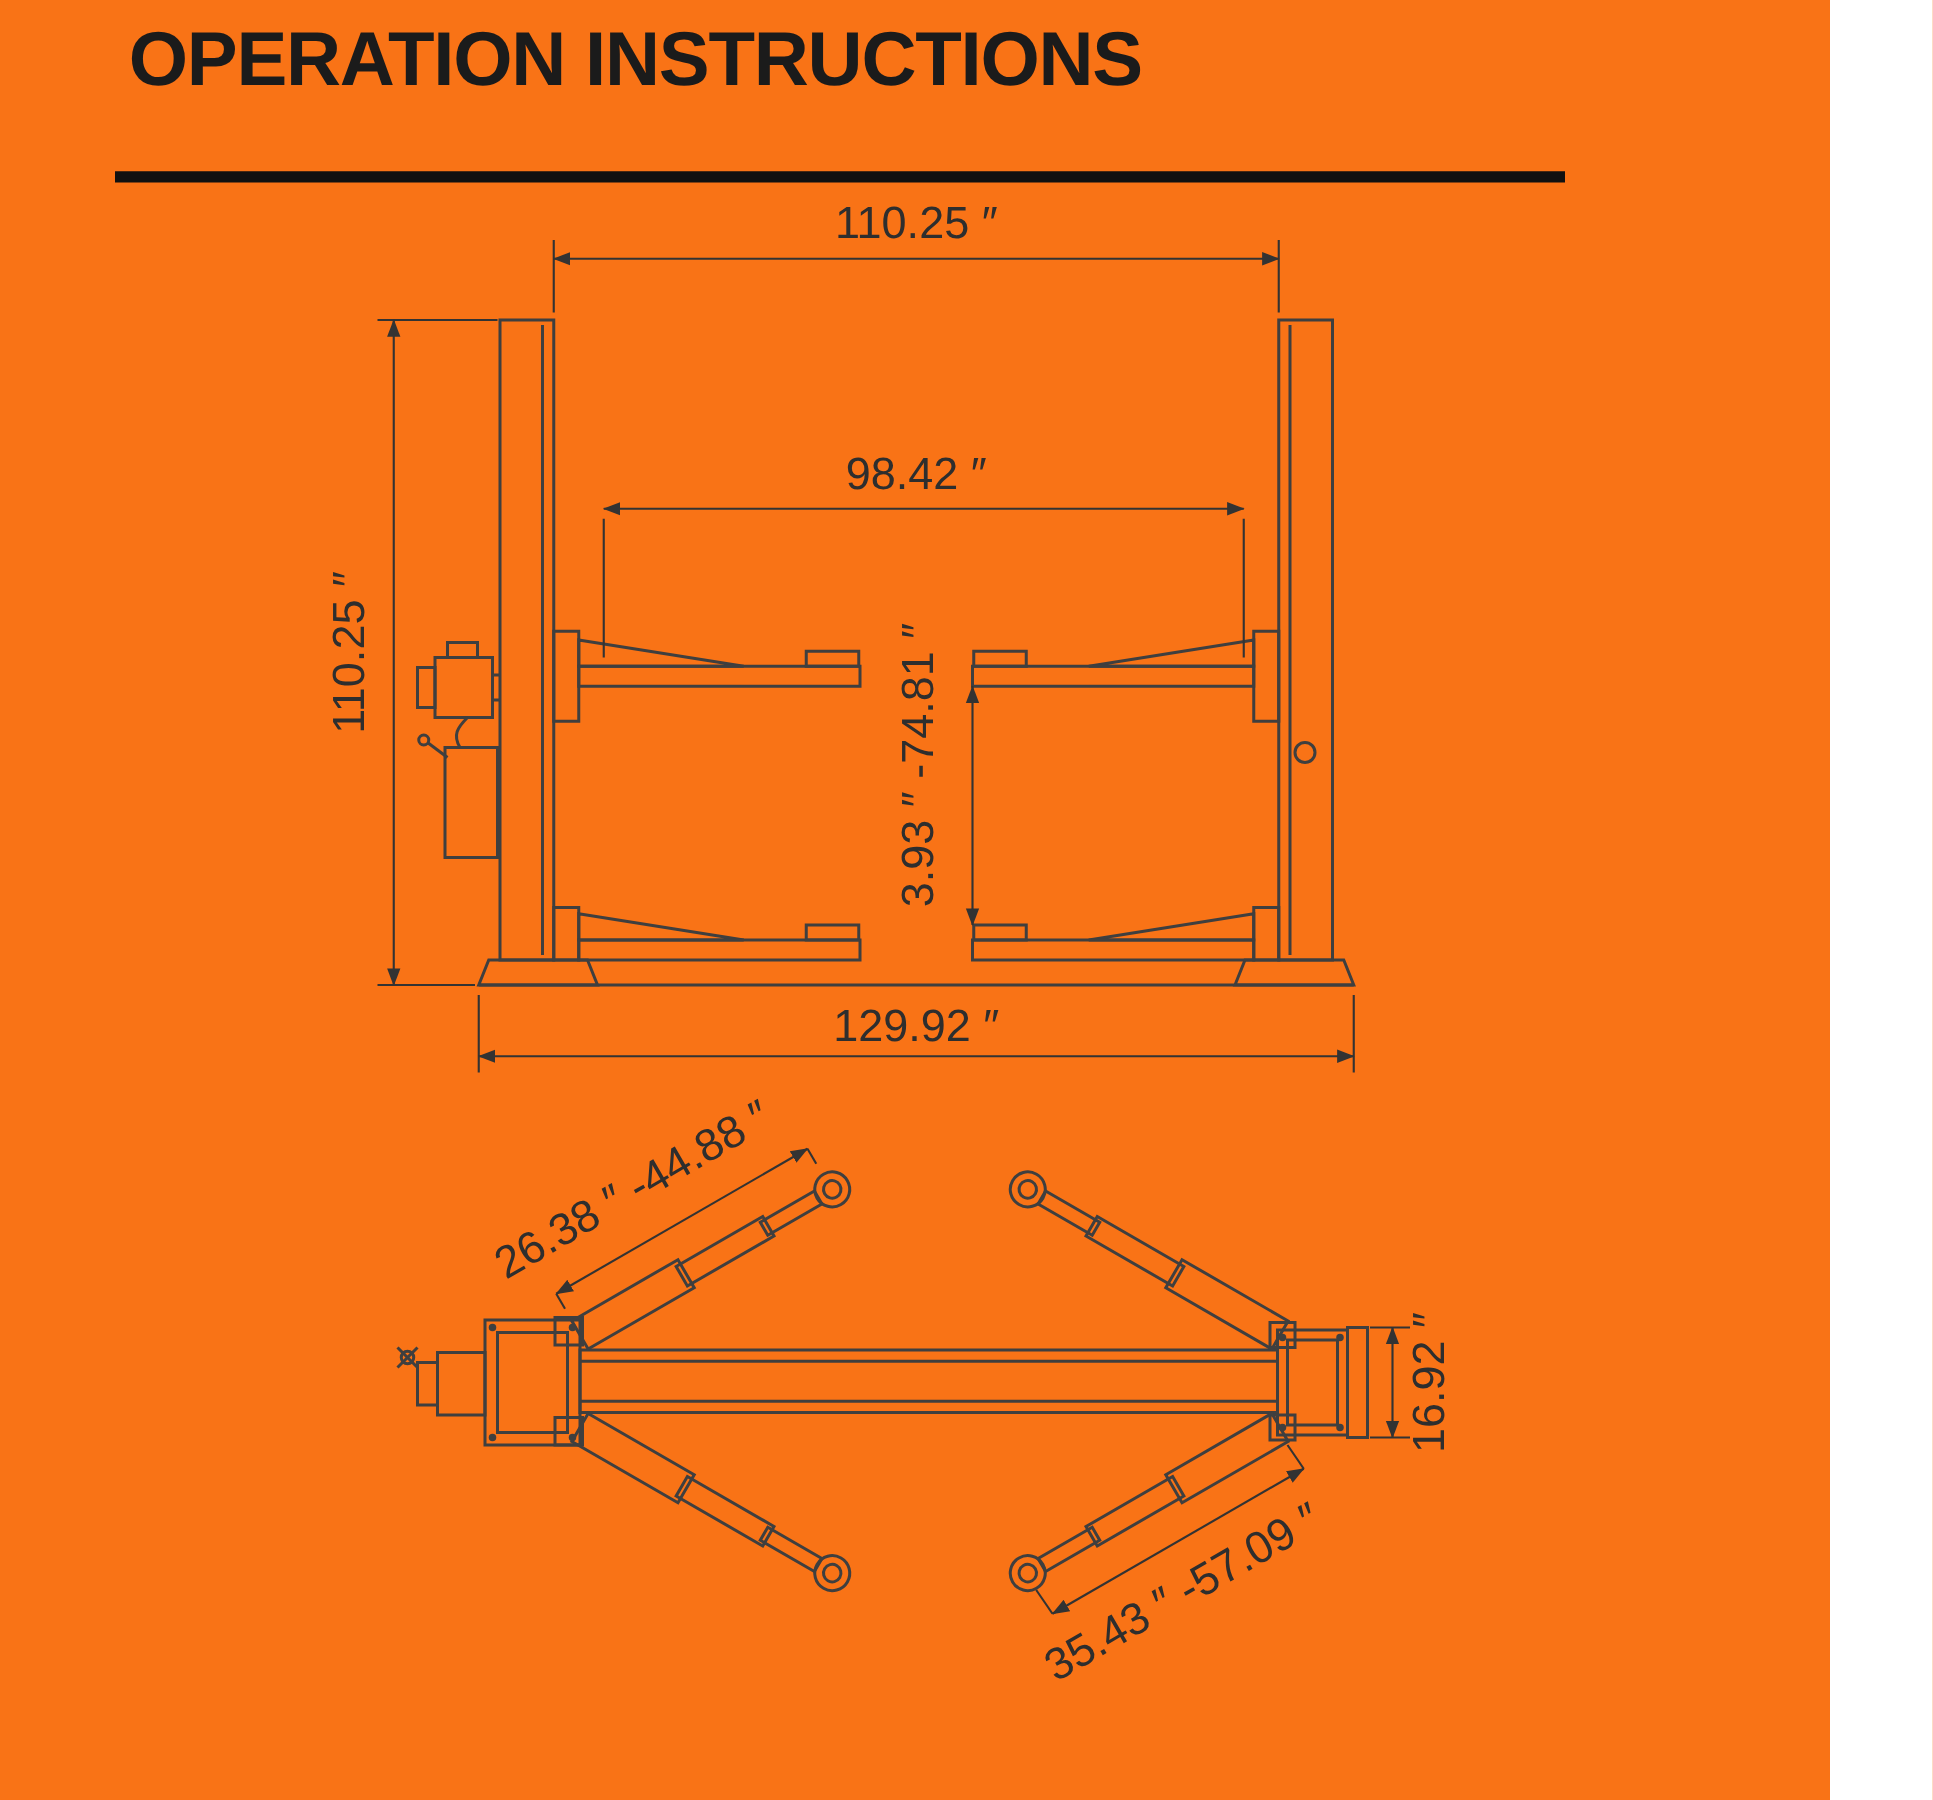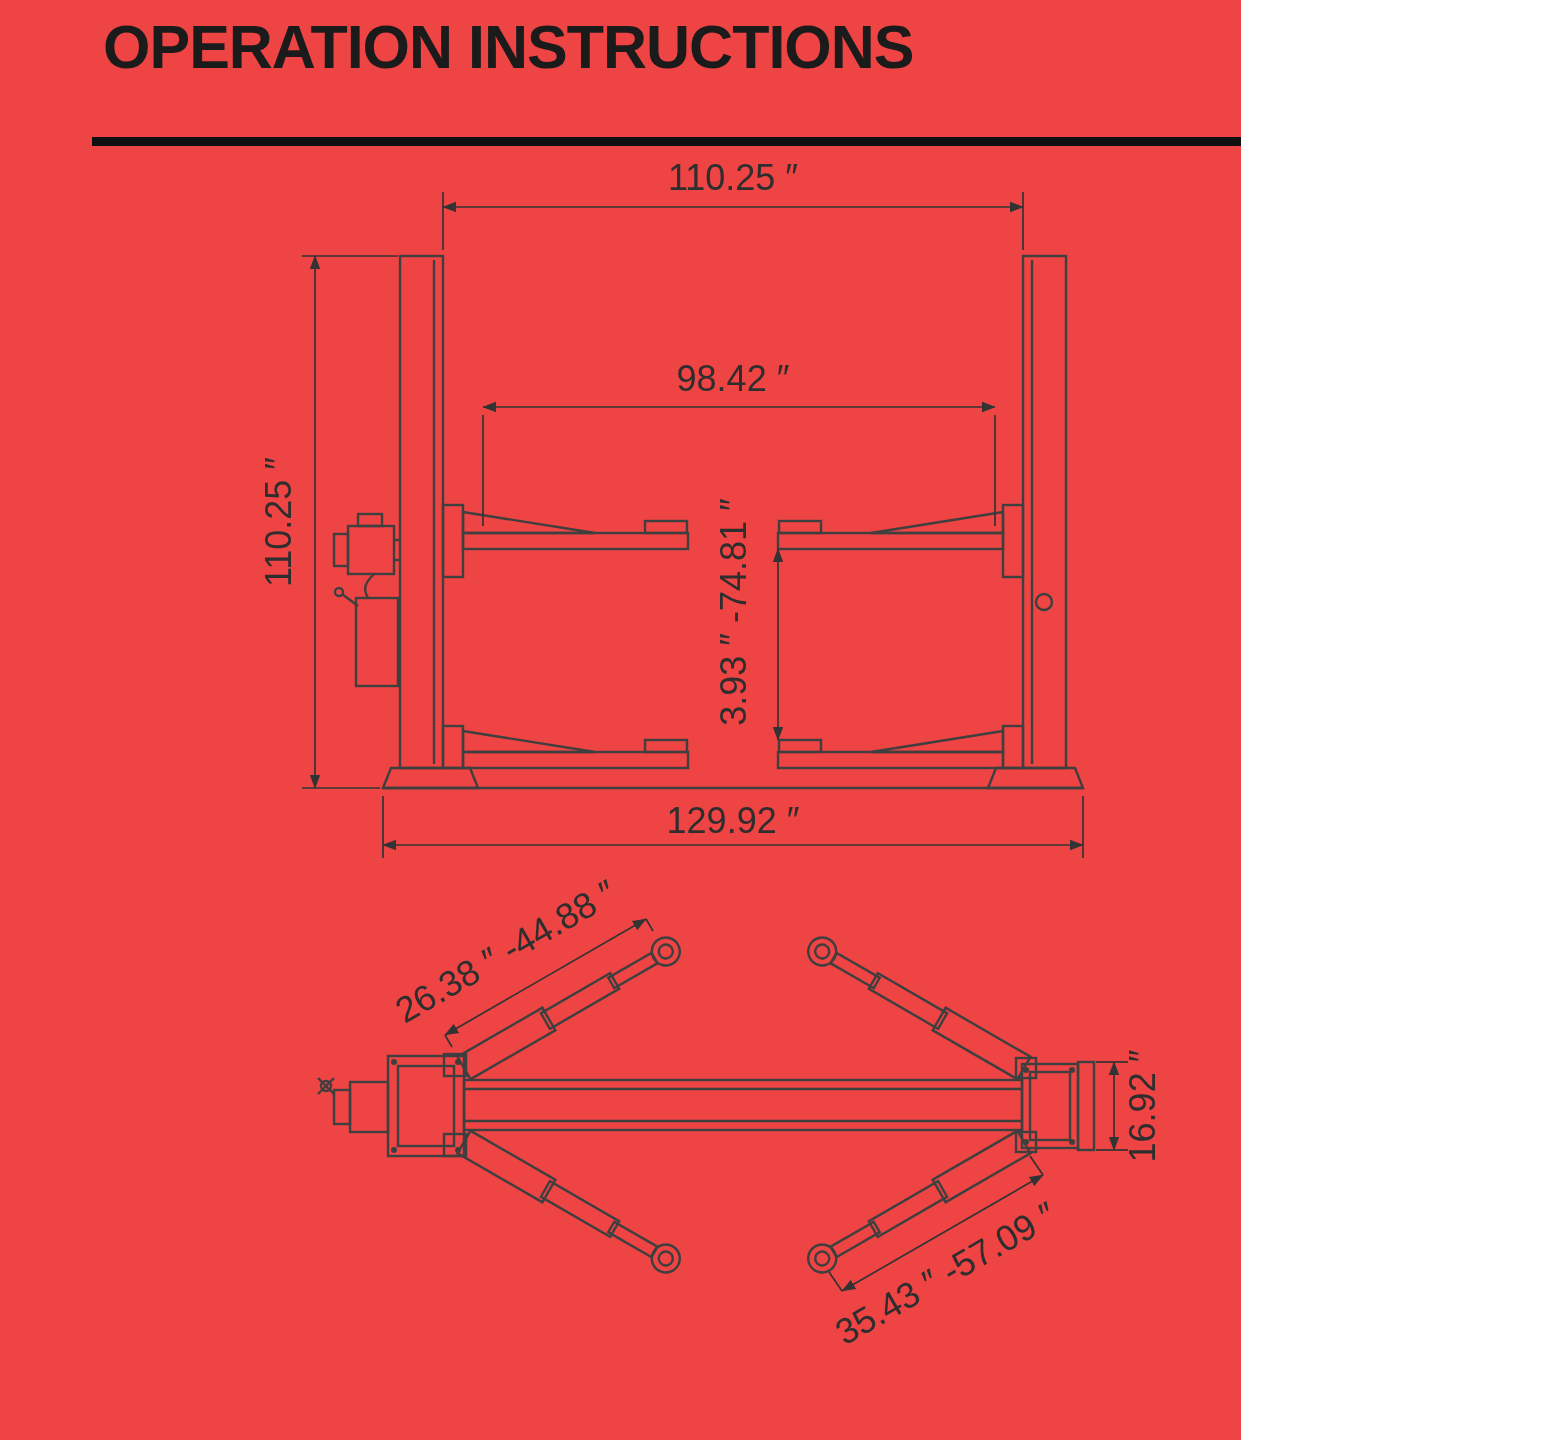--- a/index.html
+++ b/index.html
@@ -1,19 +1,19 @@
 <!DOCTYPE html>
 <html><head>
 <meta charset="utf-8">
 <style>
   html,body{margin:0;padding:0;background:#ffffff;}
   .page{
     position:relative;
-    width:1241px;height:1440px;
-    background:#ef4444;
+    width:1464px;height:1440px;
+    background:#f97316;
     font-family:"Liberation Sans",sans-serif;
     overflow:hidden;
   }
   .title{
     position:absolute;
     left:103px;top:12px;
     font-size:61px;
     font-weight:700;
     letter-spacing:-1px;
     color:#1b1b1b;

